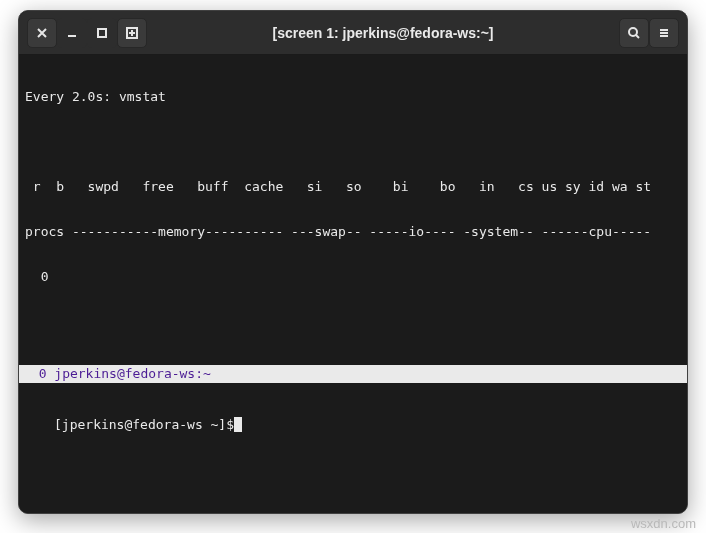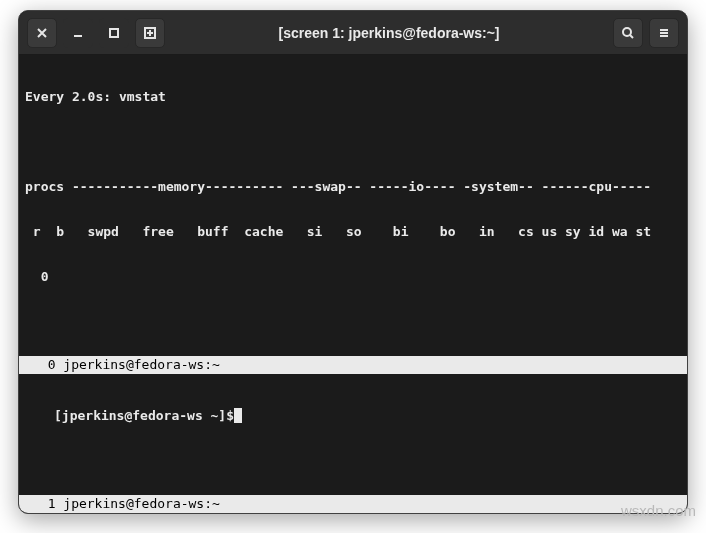--- a/index.html
+++ b/index.html
@@ -24,21 +24,20 @@
     overflow: hidden;
     border: 1px solid #404040;
   }
   .titlebar {
     height: 44px;
     background: #2d2d2d;
     border-bottom: 1px solid #1a1a1a;
     display: flex;
     align-items: center;
     padding: 0 8px;
-    gap: 6px;
   }
   .tb-btn {
     width: 30px; height: 30px;
     border-radius: 5px;
     background: #3a3a3a;
     border: 1px solid #272727;
     display: flex;
     align-items: center;
     justify-content: center;
     color: #e6e6e6;
@@ -60,46 +59,45 @@
     font-family: "DejaVu Sans Mono", Menlo, Consolas, monospace;
     font-size: 13px;
     color: #eaeaea;
     display: flex;
     flex-direction: column;
     white-space: pre;
     overflow: hidden;
   }
   .pane {
     padding: 4px 6px 0 6px;
-    font-weight: bold;
   }
   .pane0 { flex: 1 1 auto; }
   .pane1 { flex: 1 1 auto; padding-left: 35px; }
   .toprow {
     display: flex;
     justify-content: space-between;
   }
   .statusbar {
     background: #eaeaea;
-    color: #000000;
-    padding: 0 13px;
+    color: #4c1d95;
+    padding: 0 4px;
     height: 18px;
     line-height: 18px;
   }
   .prompt .cursor {
     display: inline-block;
     width: 8px;
     background: #eaeaea;
     color: #1b1b1b;
   }
   .watermark {
     position: absolute;
     right: 10px;
-    bottom: 14px;
-    font-size: 15px;
+    bottom: 2px;
+    font-size: 13px;
     color: #b9b9b9;
     font-family: sans-serif;
   }
 </style>
 </head>
 <body>
 
 <div class="window">
 
   <div class="titlebar">
@@ -138,29 +136,28 @@
     </div>
   </div>
 
   <div class="terminal">
 
     <div class="pane pane0">
       <div class="toprow">
         <span>Every 2.0s: vmstat</span>
       </div>
       <div>&nbsp;</div>
+      <div> r  b   swpd   free   buff  cache   si   so    bi    bo   in   cs us sy id wa st</div>
       <div>procs -----------memory---------- ---swap-- -----io---- -system-- ------cpu-----</div>
-      <div> r  b   swpd   free   buff  cache   si   so    bi    bo   in   cs us sy id wa st</div>
       <div>  0</div>
     </div>
 
     <div class="statusbar">  0 jperkins@fedora-ws:~</div>
 
     <div class="pane pane1">
       <div class="prompt"><span>[jperkins@fedora-ws ~]$</span><span class="cursor">&nbsp;</span></div>
     </div>
 
-    <div class="statusbar">  1 jperkins@fedora-ws:~</div>
 
   </div>
 </div>
 
 <div class="watermark">wsxdn.com</div>
 
 </body></html>

